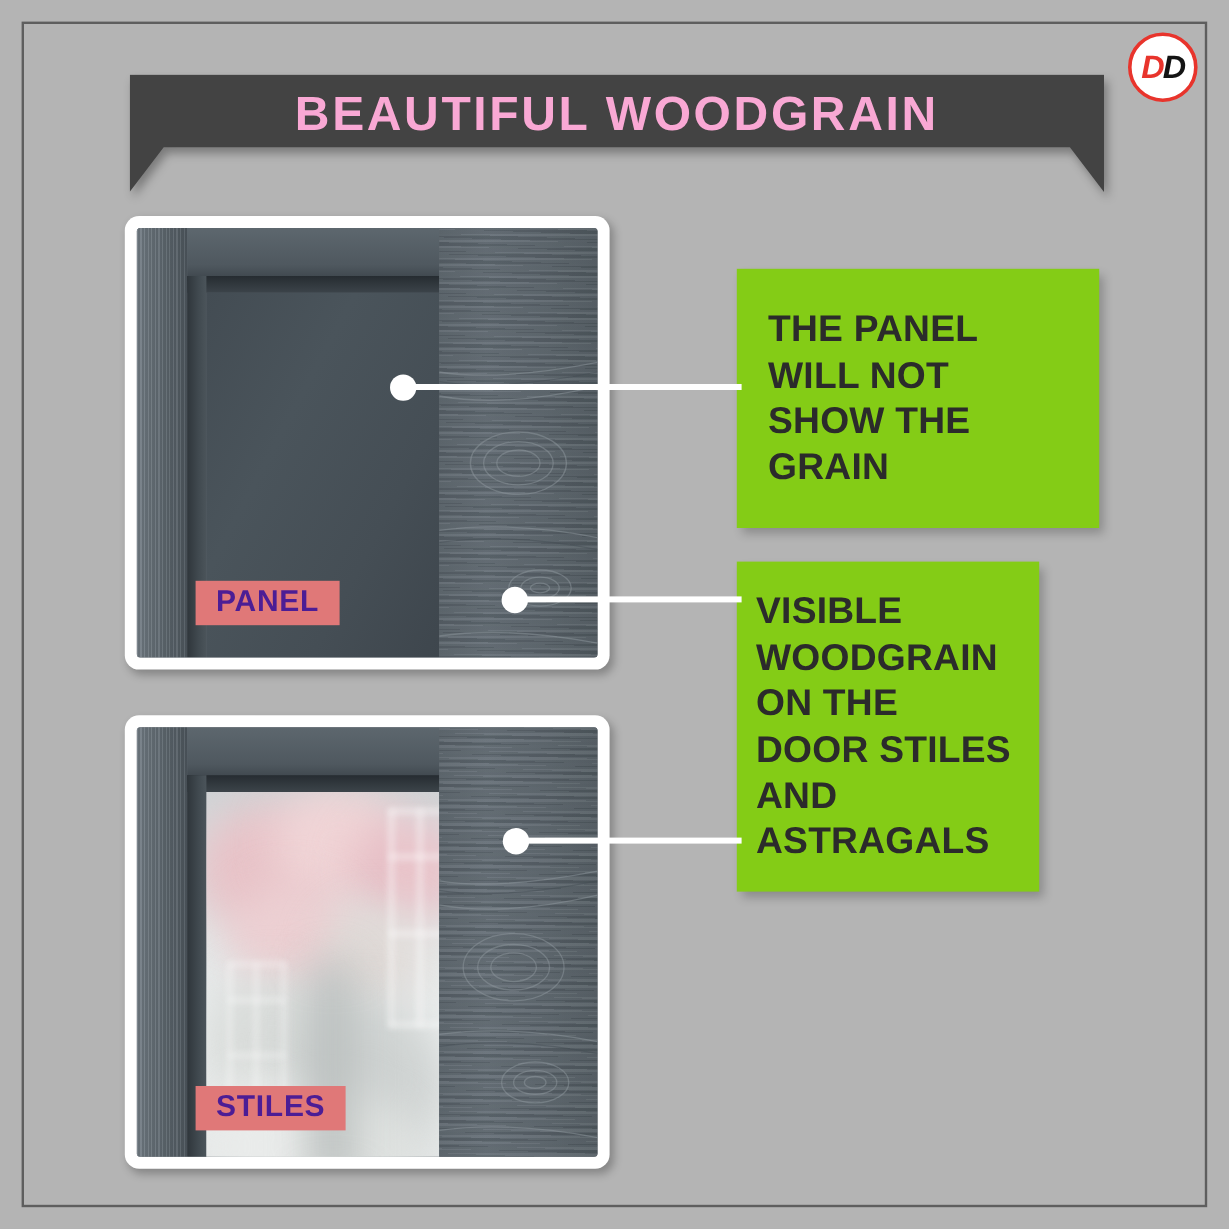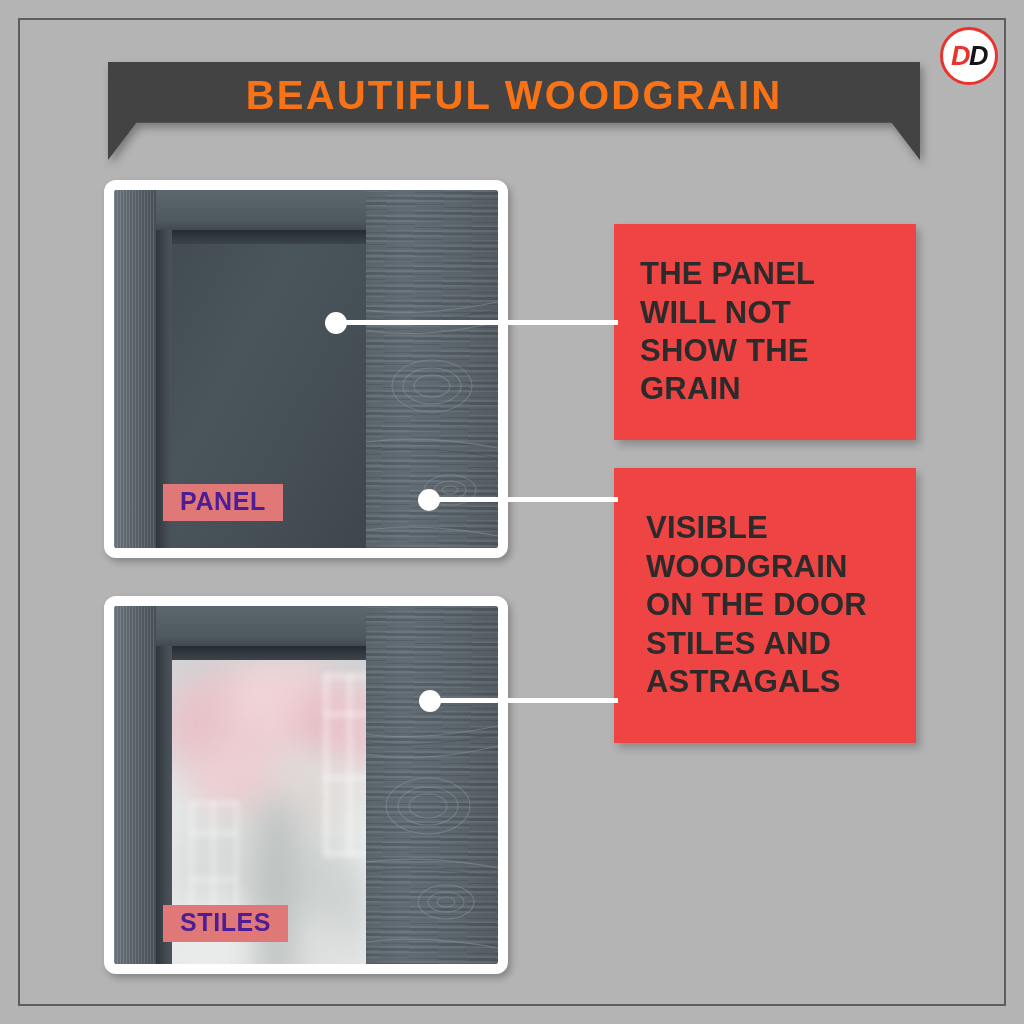--- a/index.html
+++ b/index.html
@@ -53,21 +53,21 @@
   #ribbon {
     width: 100%; height: 100%;
     background: #434343;
     -webkit-clip-path: polygon(0 0, 100% 0, 100% 100%, 96.5% 62%, 3.5% 62%, 0 100%);
     clip-path: polygon(0 0, 100% 0, 100% 100%, 96.5% 62%, 3.5% 62%, 0 100%);
     display: flex;
     align-items: flex-start;
     justify-content: center;
   }
   #ribbon-title {
-    color: #f97316;
+    color: #f9a8d4;
     font-size: 40px;
     font-weight: bold;
     letter-spacing: 2.2px;
     margin-top: 11px;
     white-space: nowrap;
   }
 
   
   .photo-frame {
     position: absolute;
@@ -199,28 +199,28 @@
   #dot-1    { left: 325px; top: 312px; }
   #leader-1 { left: 340px; top: 320px; width: 278px; }
   #dot-2    { left: 418px; top: 489px; }
   #leader-2 { left: 433px; top: 497px; width: 185px; }
   #dot-3    { left: 419px; top: 690px; }
   #leader-3 { left: 434px; top: 698px; width: 184px; }
 
   
   .card {
     position: absolute;
-    background: #ef4444;
+    background: #84cc16;
     box-shadow: 4px 5px 8px rgba(0,0,0,0.23);
     box-sizing: border-box;
     display: flex;
     align-items: center;
   }
   #card-1 { left: 614px; top: 224px; width: 302px; height: 216px; padding: 0 26px; }
-  #card-2 { left: 614px; top: 468px; width: 302px; height: 275px; padding: 0 32px; }
+  #card-2 { left: 614px; top: 468px; width: 252px; height: 275px; padding: 0 16px; }
   .card-text {
     color: #2b2b2b;
     font-size: 31px;
     font-weight: bold;
     line-height: 1.24;
     letter-spacing: 0.2px;
   }
 </style>
 </head>
 <body>

